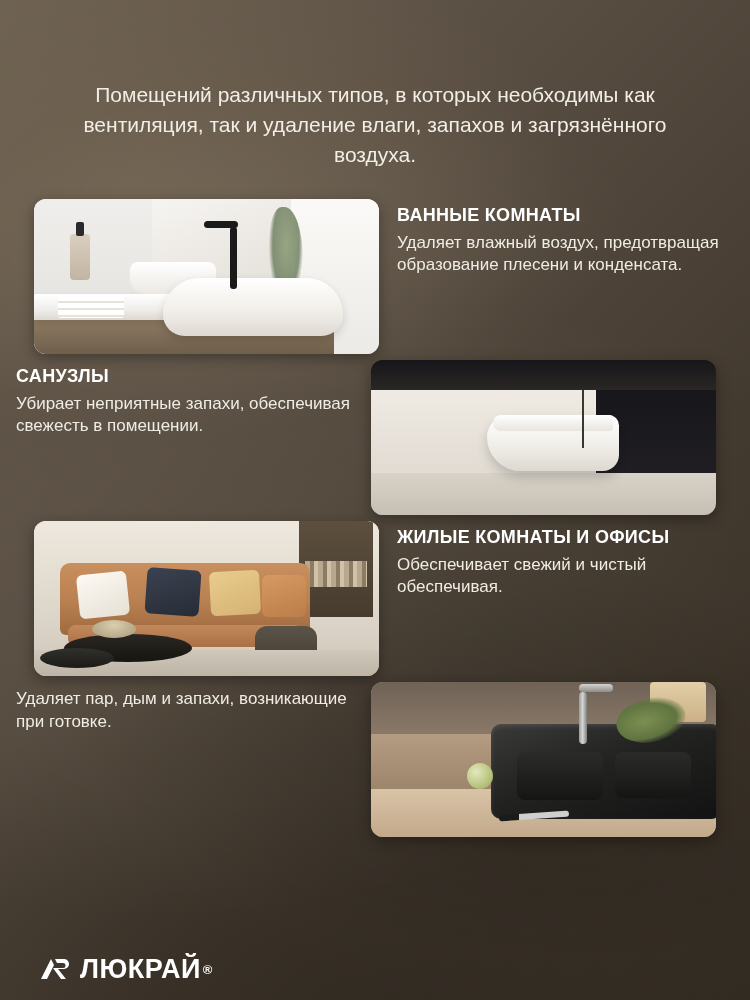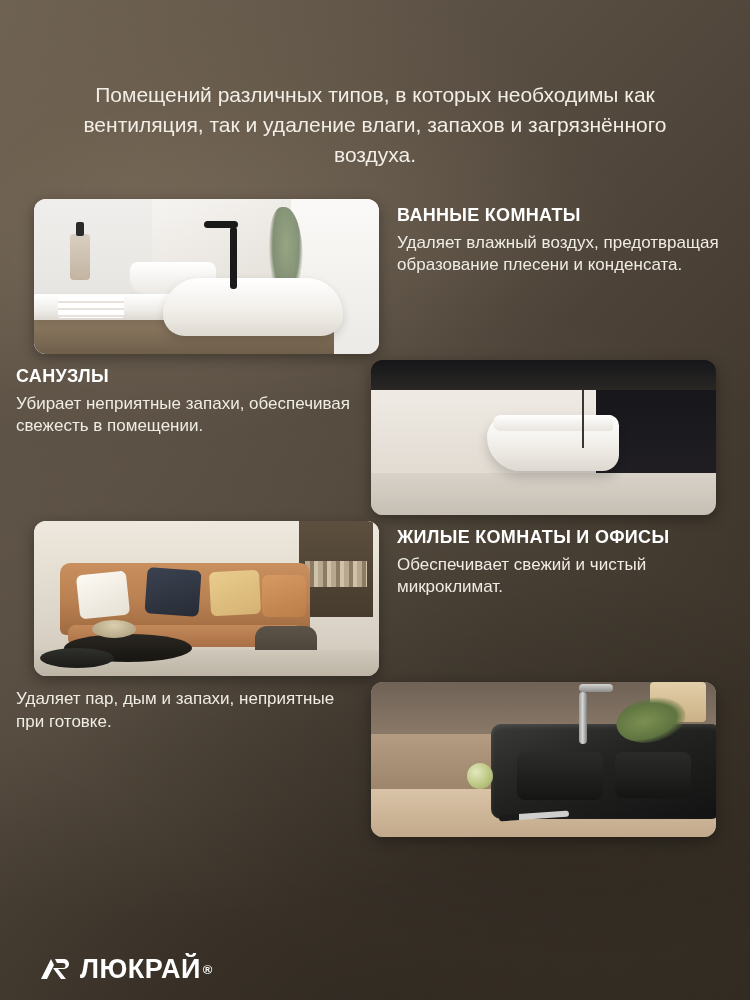--- a/index.html
+++ b/index.html
@@ -435,40 +435,40 @@
         <div class="p3"></div>
         <div class="p4"></div>
         <div class="pouf"></div>
         <div class="rug"></div>
         <div class="table"></div>
         <div class="table2"></div>
         <div class="bowl"></div>
       </div>
       <div class="block">
         <h3>ЖИЛЫЕ КОМНАТЫ И ОФИСЫ</h3>
-        <p>Обеспечивает свежий и чистый микроклимат.</p>
+        <p>Обеспечивает свежий и чистый обеспечивая.</p>
       </div>
     </div>
 
     <div class="row text-left">
       <div class="photo ph-kitchen">
         <div class="wall"></div>
         <div class="cab"></div>
         <div class="counter"></div>
         <div class="sink"></div>
         <div class="bowl1"></div>
         <div class="bowl2"></div>
         <div class="tap"></div>
         <div class="board"></div>
         <div class="veg"></div>
         <div class="knife"></div>
         <div class="lime"></div>
       </div>
       <div class="block">
-        <p>Удаляет пар, дым и запахи, неприятные при готовке.</p>
+        <p>Удаляет пар, дым и запахи, возникающие при готовке.</p>
       </div>
     </div>
 
   </div>
 
   <div class="footer">
     <span class="logo-mark">
       <svg width="34" height="28" viewBox="0 0 34 28" xmlns="http://www.w3.org/2000/svg">
         <path d="M3 24 L13 4 L16 10 L9 24 Z" fill="#ffffff"></path>
         <path d="M17 4 L26 4 a5 5 0 0 1 0 10 L20 14 L28 24 L23 24 L15 13 L25 13 a2.5 2.5 0 0 0 0 -5 L19 8 Z" fill="#ffffff"></path>

